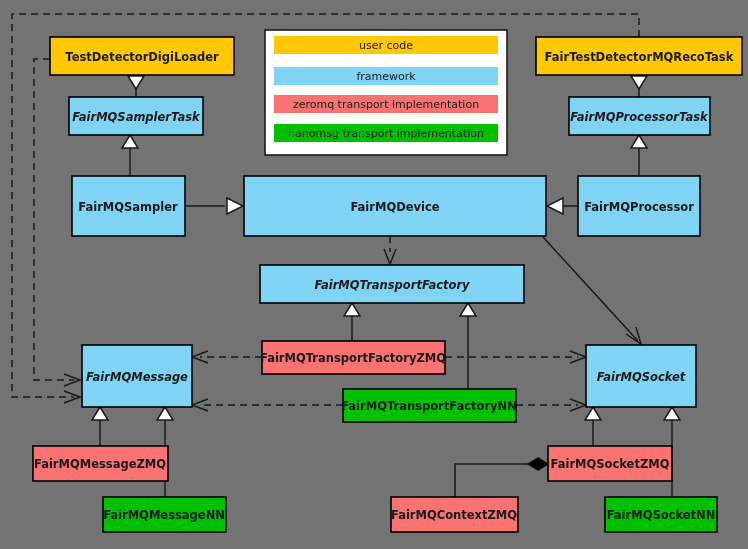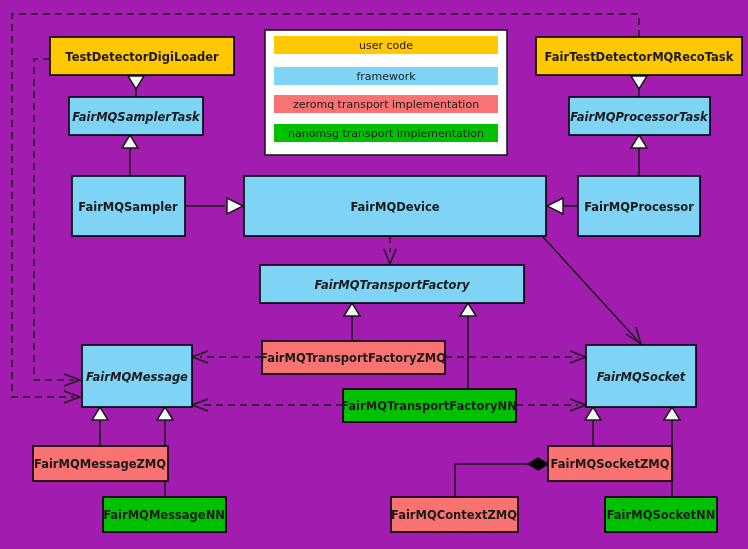--- a/index.html
+++ b/index.html
@@ -7,21 +7,21 @@
     padding: 0;
     background: #ffffff;
   }
   body {
     font-family: "DejaVu Sans", sans-serif;
   }
   #diagram-root {
     position: relative;
     width: 748px;
     height: 549px;
-    background: #a21caf;
+    background: #737373;
     overflow: hidden;
   }
   svg.canvas {
     position: absolute;
     left: 0;
     top: 0;
     width: 748px;
     height: 549px;
   }
   .node-rect {

